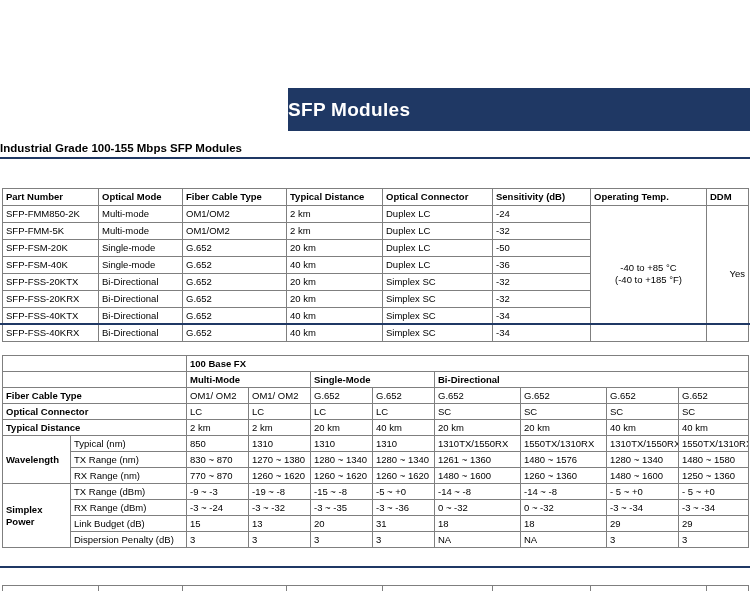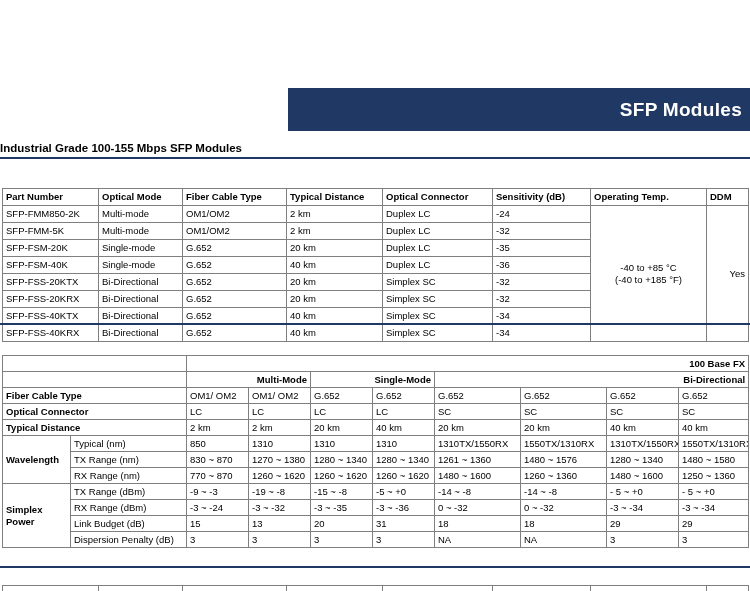--- a/index.html
+++ b/index.html
@@ -19,21 +19,20 @@
   
   .banner {
     position: absolute;
     left: 288px;
     top: 88px;
     width: 462px;
     height: 43px;
     background: #1f3864;
     display: flex;
     align-items: center;
-    justify-content: flex-end;
   }
   .banner-title {
     color: #ffffff;
     font-size: 19px;
     font-weight: bold;
     letter-spacing: 0.3px;
     padding-right: 8px;
   }
 
   
@@ -87,21 +86,21 @@
 
   
   #table2 {
     position: absolute;
     left: 2px;
     top: 355px;
     width: 746px;
   }
   #table2 td, #table2 th { height: 13px; }
   #table2 .lbl { font-weight: bold; }
-  #table2 .grp { font-weight: bold; text-align: right; }
+  #table2 .grp { font-weight: bold; text-align: left; }
 
   
   #table3 {
     position: absolute;
     left: 2px;
     top: 585px;
     width: 746px;
   }
   #table3 td { height: 14px; }
 </style>
@@ -161,21 +160,21 @@
       <td>2 km</td>
       <td>Duplex LC</td>
       <td>-32</td>
     </tr>
     <tr>
       <td>SFP-FSM-20K</td>
       <td>Single-mode</td>
       <td>G.652</td>
       <td>20 km</td>
       <td>Duplex LC</td>
-      <td>-35</td>
+      <td>-50</td>
     </tr>
     <tr>
       <td>SFP-FSM-40K</td>
       <td>Single-mode</td>
       <td>G.652</td>
       <td>40 km</td>
       <td>Duplex LC</td>
       <td>-36</td>
     </tr>
     <tr>

